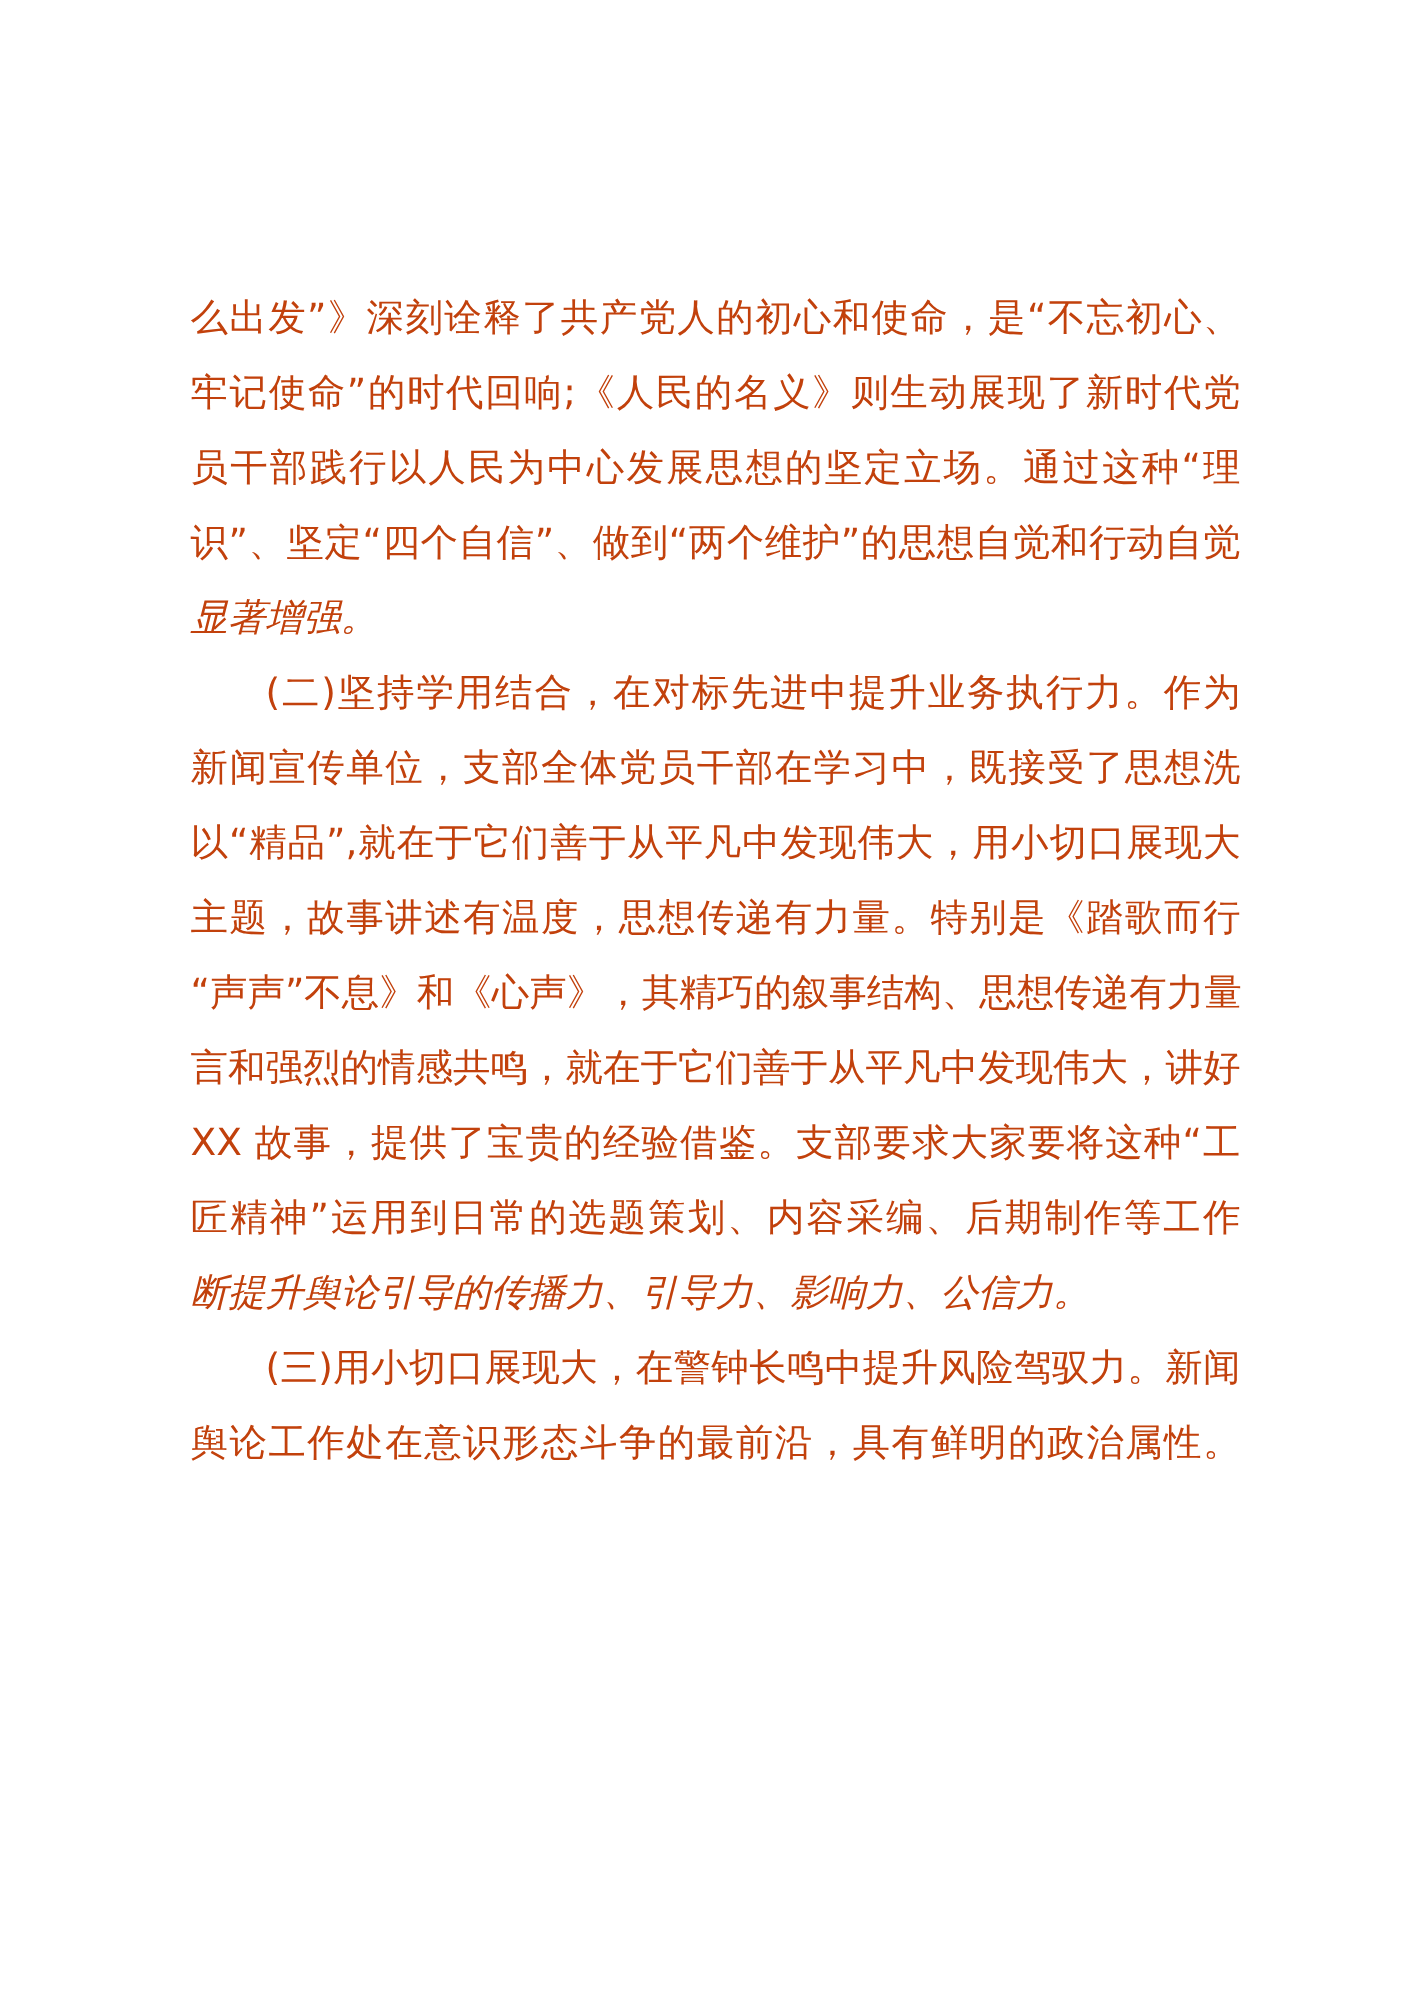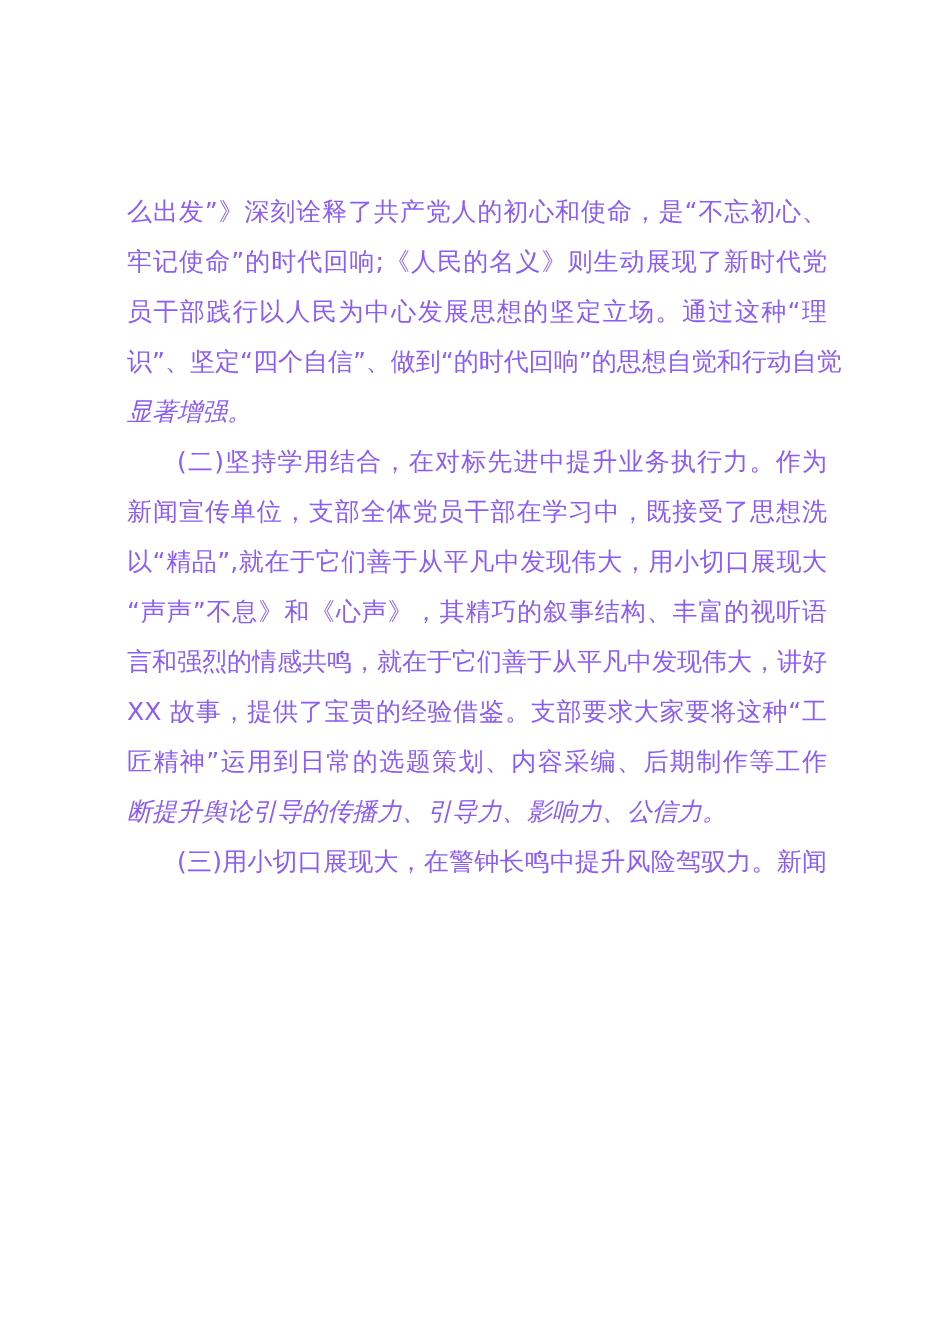--- a/index.html
+++ b/index.html
@@ -20,21 +20,21 @@
       height: 1344px;
       background: #ffffff;
     }
     .text-block {
       position: absolute;
       left: 127px;
       top: 187px;
       width: 700px;
       font-family: "DejaVu Sans", sans-serif;
       font-size: 25px;
-      color: #8b5cf6;
+      color: #c2410c;
     }
     .line {
       height: 50px;
       line-height: 50px;
       white-space: nowrap;
       text-align: justify;
       text-align-last: justify;
     }
     .line.last {
       text-align-last: left;
@@ -45,25 +45,27 @@
     }
   </style>
 </head>
 <body>
 
 <div class="page">
   <div class="text-block">
     <div class="line">么出发”》深刻诠释了共产党人的初心和使命，是“不忘初心、</div>
     <div class="line">牢记使命”的时代回响;《人民的名义》则生动展现了新时代党</div>
     <div class="line">员干部践行以人民为中心发展思想的坚定立场。通过这种“理</div>
-    <div class="line">识”、坚定“四个自信”、做到“的时代回响”的思想自觉和行动自觉</div>
+    <div class="line">识”、坚定“四个自信”、做到“两个维护”的思想自觉和行动自觉</div>
     <div class="line last">显著增强。</div>
     <div class="line indent">(二)坚持学用结合，在对标先进中提升业务执行力。作为</div>
     <div class="line">新闻宣传单位，支部全体党员干部在学习中，既接受了思想洗</div>
     <div class="line">以“精品”,就在于它们善于从平凡中发现伟大，用小切口展现大</div>
-    <div class="line">“声声”不息》和《心声》，其精巧的叙事结构、丰富的视听语</div>
+    <div class="line">主题，故事讲述有温度，思想传递有力量。特别是《踏歌而行</div>
+    <div class="line">“声声”不息》和《心声》，其精巧的叙事结构、思想传递有力量</div>
     <div class="line">言和强烈的情感共鸣，就在于它们善于从平凡中发现伟大，讲好</div>
     <div class="line">XX 故事，提供了宝贵的经验借鉴。支部要求大家要将这种“工</div>
     <div class="line">匠精神”运用到日常的选题策划、内容采编、后期制作等工作</div>
     <div class="line last">断提升舆论引导的传播力、引导力、影响力、公信力。</div>
     <div class="line indent">(三)用小切口展现大，在警钟长鸣中提升风险驾驭力。新闻</div>
+    <div class="line">舆论工作处在意识形态斗争的最前沿，具有鲜明的政治属性。</div>
   </div>
 </div>
 
 </body></html>

